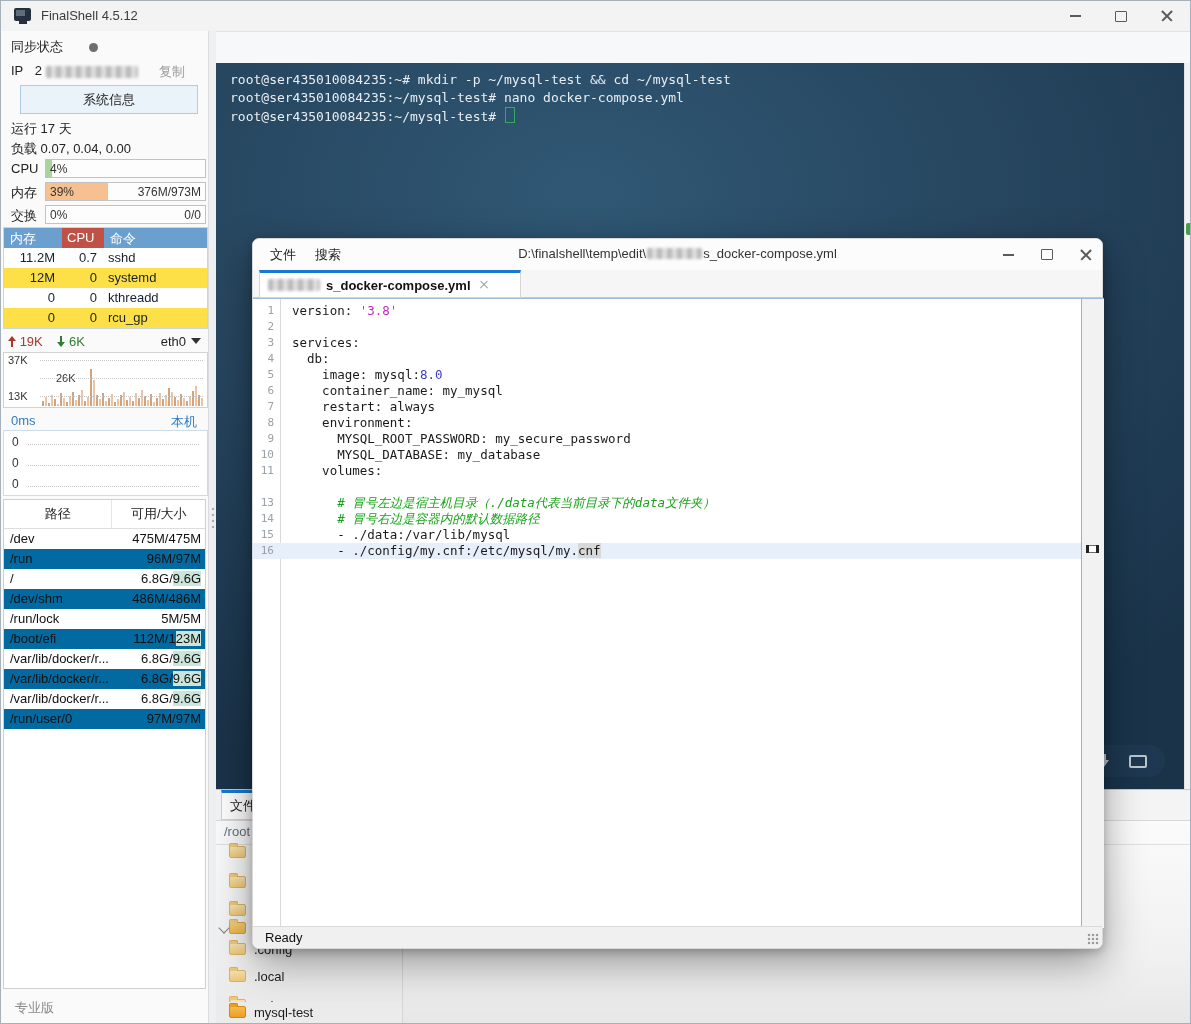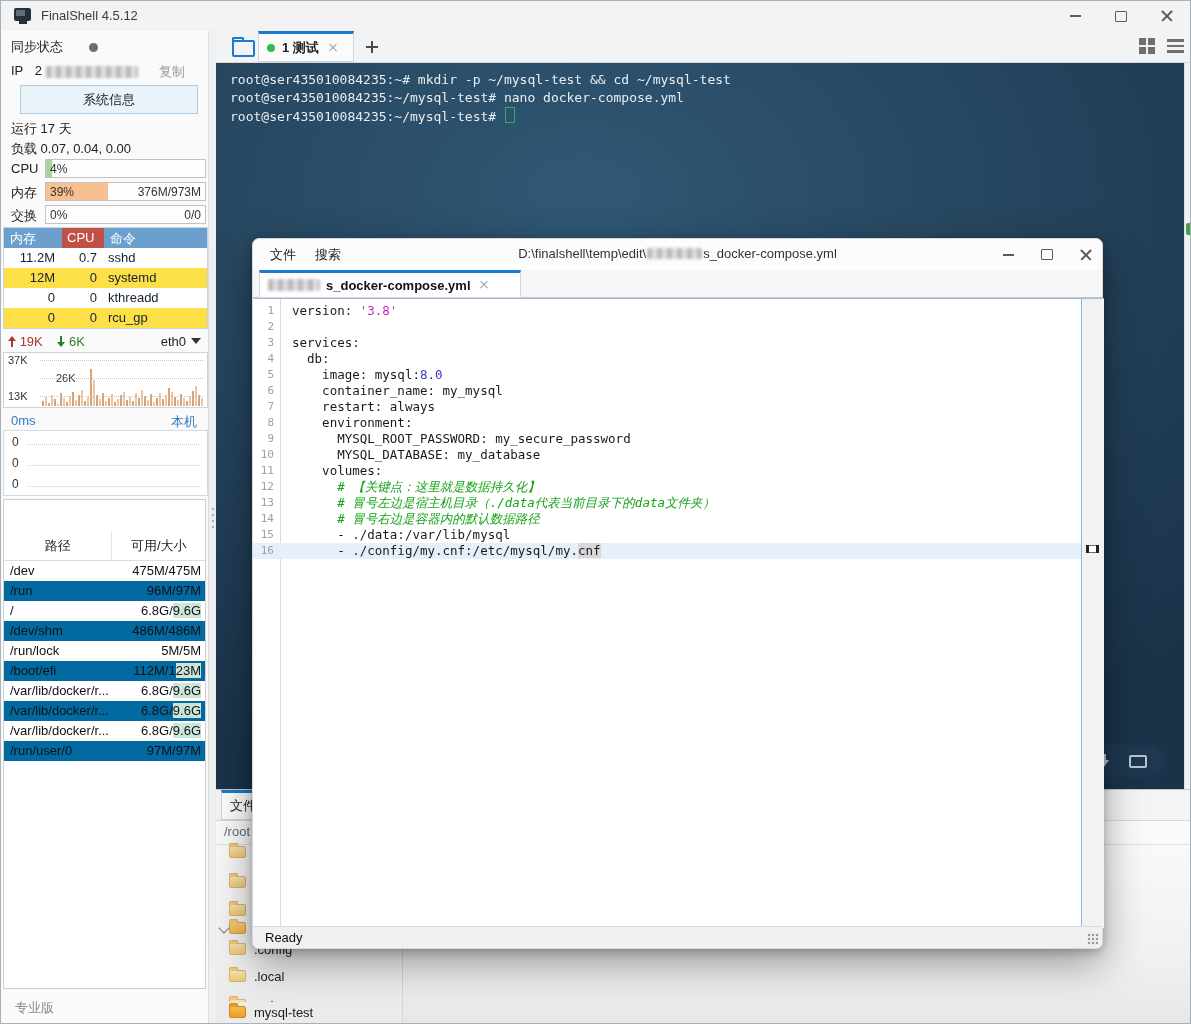--- a/index.html
+++ b/index.html
@@ -59,21 +59,21 @@
   #net-bars .bar{width:2px;background:#d6a379;}
   #net-bars .bar.alt{background:#eac4a4;}
   
   .pinghead{position:absolute;left:10px;top:382px;width:188px;color:#2f7cc0;}
   .pingbox{position:absolute;left:2px;top:399px;width:203px;height:64px;background:#fff;border:1px solid #ccdce8;}
   .pingrow{position:absolute;left:0;width:100%;height:14px;}
   .pingrow .lbl{position:absolute;left:8px;top:0;font-size:12px;color:#333;}
   .pingrow .dotline{left:24px;right:8px;top:9px;}
   
   .dtable{position:absolute;left:2px;top:468px;width:203px;height:490px;background:#fff;border:1px solid #cfcfcf;box-sizing:border-box;}
-  .dhead{display:flex;height:28px;border-bottom:1px solid #ddd;margin-top:32px;}
+  .dhead{display:flex;height:28px;border-bottom:1px solid #ddd;}
   .dhead .dc{display:flex;align-items:center;justify-content:center;color:#222;}
   .dhead .dc0{width:108px;border-right:1px solid #e4e4e4;} .dhead .dc1{width:93px;}
   .drow{display:flex;height:20px;color:#111;}
   .drow.alt{background:#0369a1;}
   .drow .dc0{width:108px;padding:2px 0 0 6px;box-sizing:border-box;overflow:hidden;white-space:nowrap;}
   .drow .dc1{width:89px;text-align:right;padding-top:2px;white-space:nowrap;}
   .szhl{background:#cbe5da;}
   .edition{position:absolute;left:14px;top:968px;color:#8a8a8a;}
   
   .vgutter{position:absolute;left:207px;top:30px;width:8px;height:992px;background:#eef0f1;border-left:1px solid #dcdcdc;box-sizing:border-box;}
@@ -381,44 +381,20 @@
         </div>
     </div>
 
     <div class="edition">专业版</div>
   </div>
 
   <div class="vgutter">
       <div class="dots"></div>
     </div>
 
-  <div class="tabbar">
-    <span class="ofolderbtn">
-        <span class="ofolder"></span>
-      </span>
-    <div class="ttab">
-      <span class="gdot"></span>
-      <span class="tlabel">1 测试</span>
-      <span class="tclose"></span>
-    </div>
-    <span class="plusbtn"></span>
-    <div class="tright">
-      <span class="gridic">
-          <i></i>
-          <i></i>
-          <i></i>
-          <i></i>
-        </span>
-      <span class="burger">
-          <i></i>
-          <i></i>
-          <i></i>
-        </span>
-    </div>
-  </div>
 
   <div class="terminal">
     <div id="term-lines"><div class="tline">root@ser435010084235:~# mkdir -p ~/mysql-test &amp;&amp; cd ~/mysql-test</div><div class="tline">root@ser435010084235:~/mysql-test# nano docker-compose.yml</div><div class="tline">root@ser435010084235:~/mysql-test# <span class="cursor"></span></div></div>
     <div class="pill">
       <span class="pic pic-plus"></span>
       <span class="pic pic-down"></span>
       <span class="pic pic-mon"></span>
     </div>
   </div>
   <div class="term-scroll">
@@ -506,21 +482,20 @@
         <div class="cline" style="top: 20px;"><span class="ln">2</span><span class="ct"></span></div>
         <div class="cline" style="top: 36px;"><span class="ln">3</span><span class="ct"><span>services:</span></span></div>
         <div class="cline" style="top: 52px;"><span class="ln">4</span><span class="ct"><span>  db:</span></span></div>
         <div class="cline" style="top: 68px;"><span class="ln">5</span><span class="ct"><span>    image: mysql:</span><span class="tk-num">8.0</span></span></div>
         <div class="cline" style="top: 84px;"><span class="ln">6</span><span class="ct"><span>    container_name: my_mysql</span></span></div>
         <div class="cline" style="top: 100px;"><span class="ln">7</span><span class="ct"><span>    restart: always</span></span></div>
         <div class="cline" style="top: 116px;"><span class="ln">8</span><span class="ct"><span>    environment:</span></span></div>
         <div class="cline" style="top: 132px;"><span class="ln">9</span><span class="ct"><span>      MYSQL_ROOT_PASSWORD: my_secure_password</span></span></div>
         <div class="cline" style="top: 148px;"><span class="ln">10</span><span class="ct"><span>      MYSQL_DATABASE: my_database</span></span></div>
         <div class="cline" style="top: 164px;"><span class="ln">11</span><span class="ct"><span>    volumes:</span></span></div>
-        <div class="cline" style="top: 180px;"><span class="ln">12</span><span class="ct"><span>      </span><span class="tk-com"># 【关键点：这里就是数据持久化】</span></span></div>
         <div class="cline" style="top: 196px;"><span class="ln">13</span><span class="ct"><span>      </span><span class="tk-com"># 冒号左边是宿主机目录（./data代表当前目录下的data文件夹）</span></span></div>
         <div class="cline" style="top: 212px;"><span class="ln">14</span><span class="ct"><span>      </span><span class="tk-com"># 冒号右边是容器内的默认数据路径</span></span></div>
         <div class="cline" style="top: 228px;"><span class="ln">15</span><span class="ct"><span>      - ./data:/var/lib/mysql</span></span></div>
         <div class="cline cur" style="top: 244px;"><span class="ln">16</span><span class="ct"><span>      - ./config/my.cnf:/etc/mysql/my.</span><span class="tk-sel">cnf</span></span></div>
       </div>
     <div class="ed-status">
       <span>Ready</span>
       <span class="grip"></span>
     </div>
   </div>

